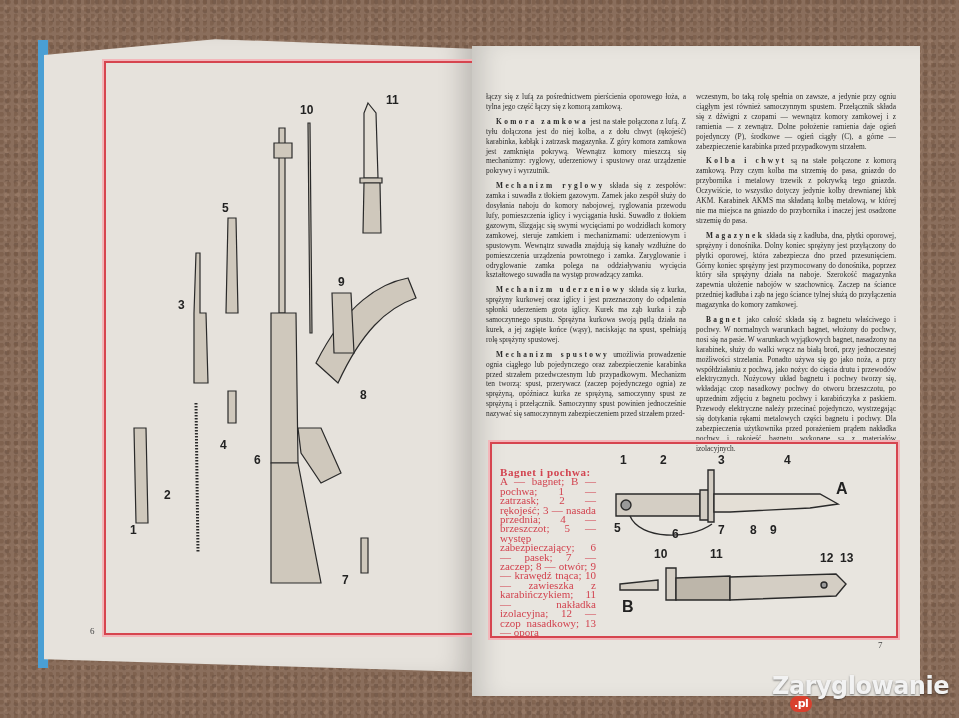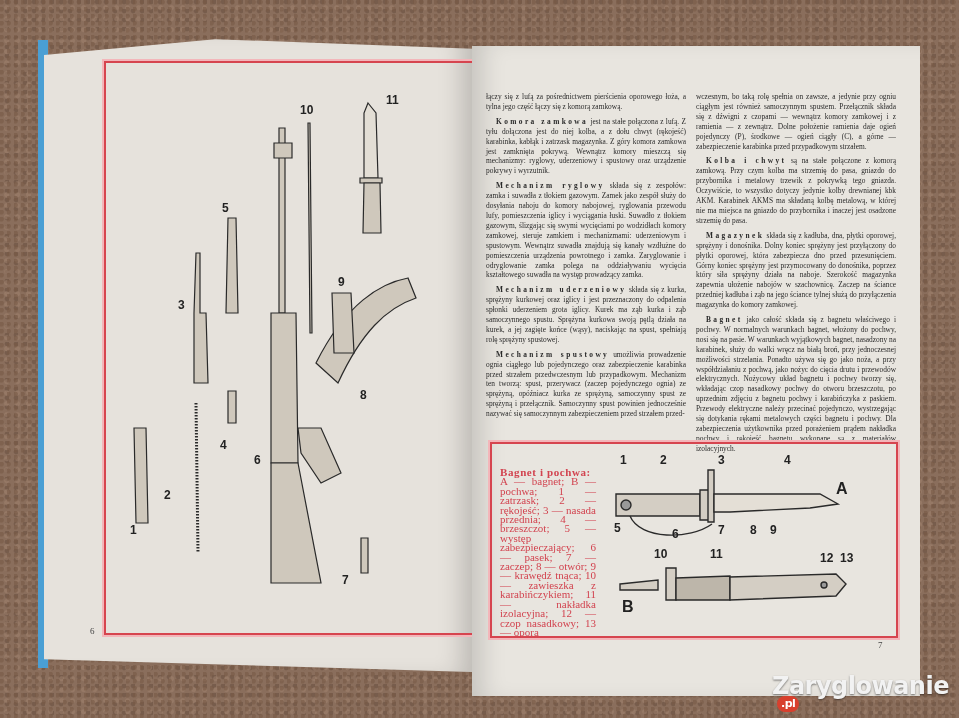--- a/index.html
+++ b/index.html
@@ -79,21 +79,21 @@
   }
   .bayonet-legend .title { font-weight: bold; letter-spacing: 0.6px; }
   .bayonet-svg { position: absolute; left: 108px; top: 6px; width: 292px; height: 180px; }
 
   .watermark {
     position: absolute; left: 772px; top: 672px;
     font-family: "DejaVu Sans", sans-serif; font-weight: bold; font-size: 24px;
     color: #f2f2f2; text-shadow: 0 1px 2px rgba(0,0,0,0.5); letter-spacing: -0.5px;
   }
   .watermark .badge {
-    display: inline-block; vertical-align: top; margin-left: 5px; margin-top: -4px;
+    display: inline-block; vertical-align: top; margin-left: 18px; margin-top: -4px;
     background: #d8402e; color: #fff; font-size: 11px; border-radius: 9px;
     padding: 1px 4px; line-height: 14px; text-shadow: none; text-align: right;
   }
 </style>
 </head>
 <body>
 
 <div class="spine-blue"></div>
 
 <div class="page-left">

